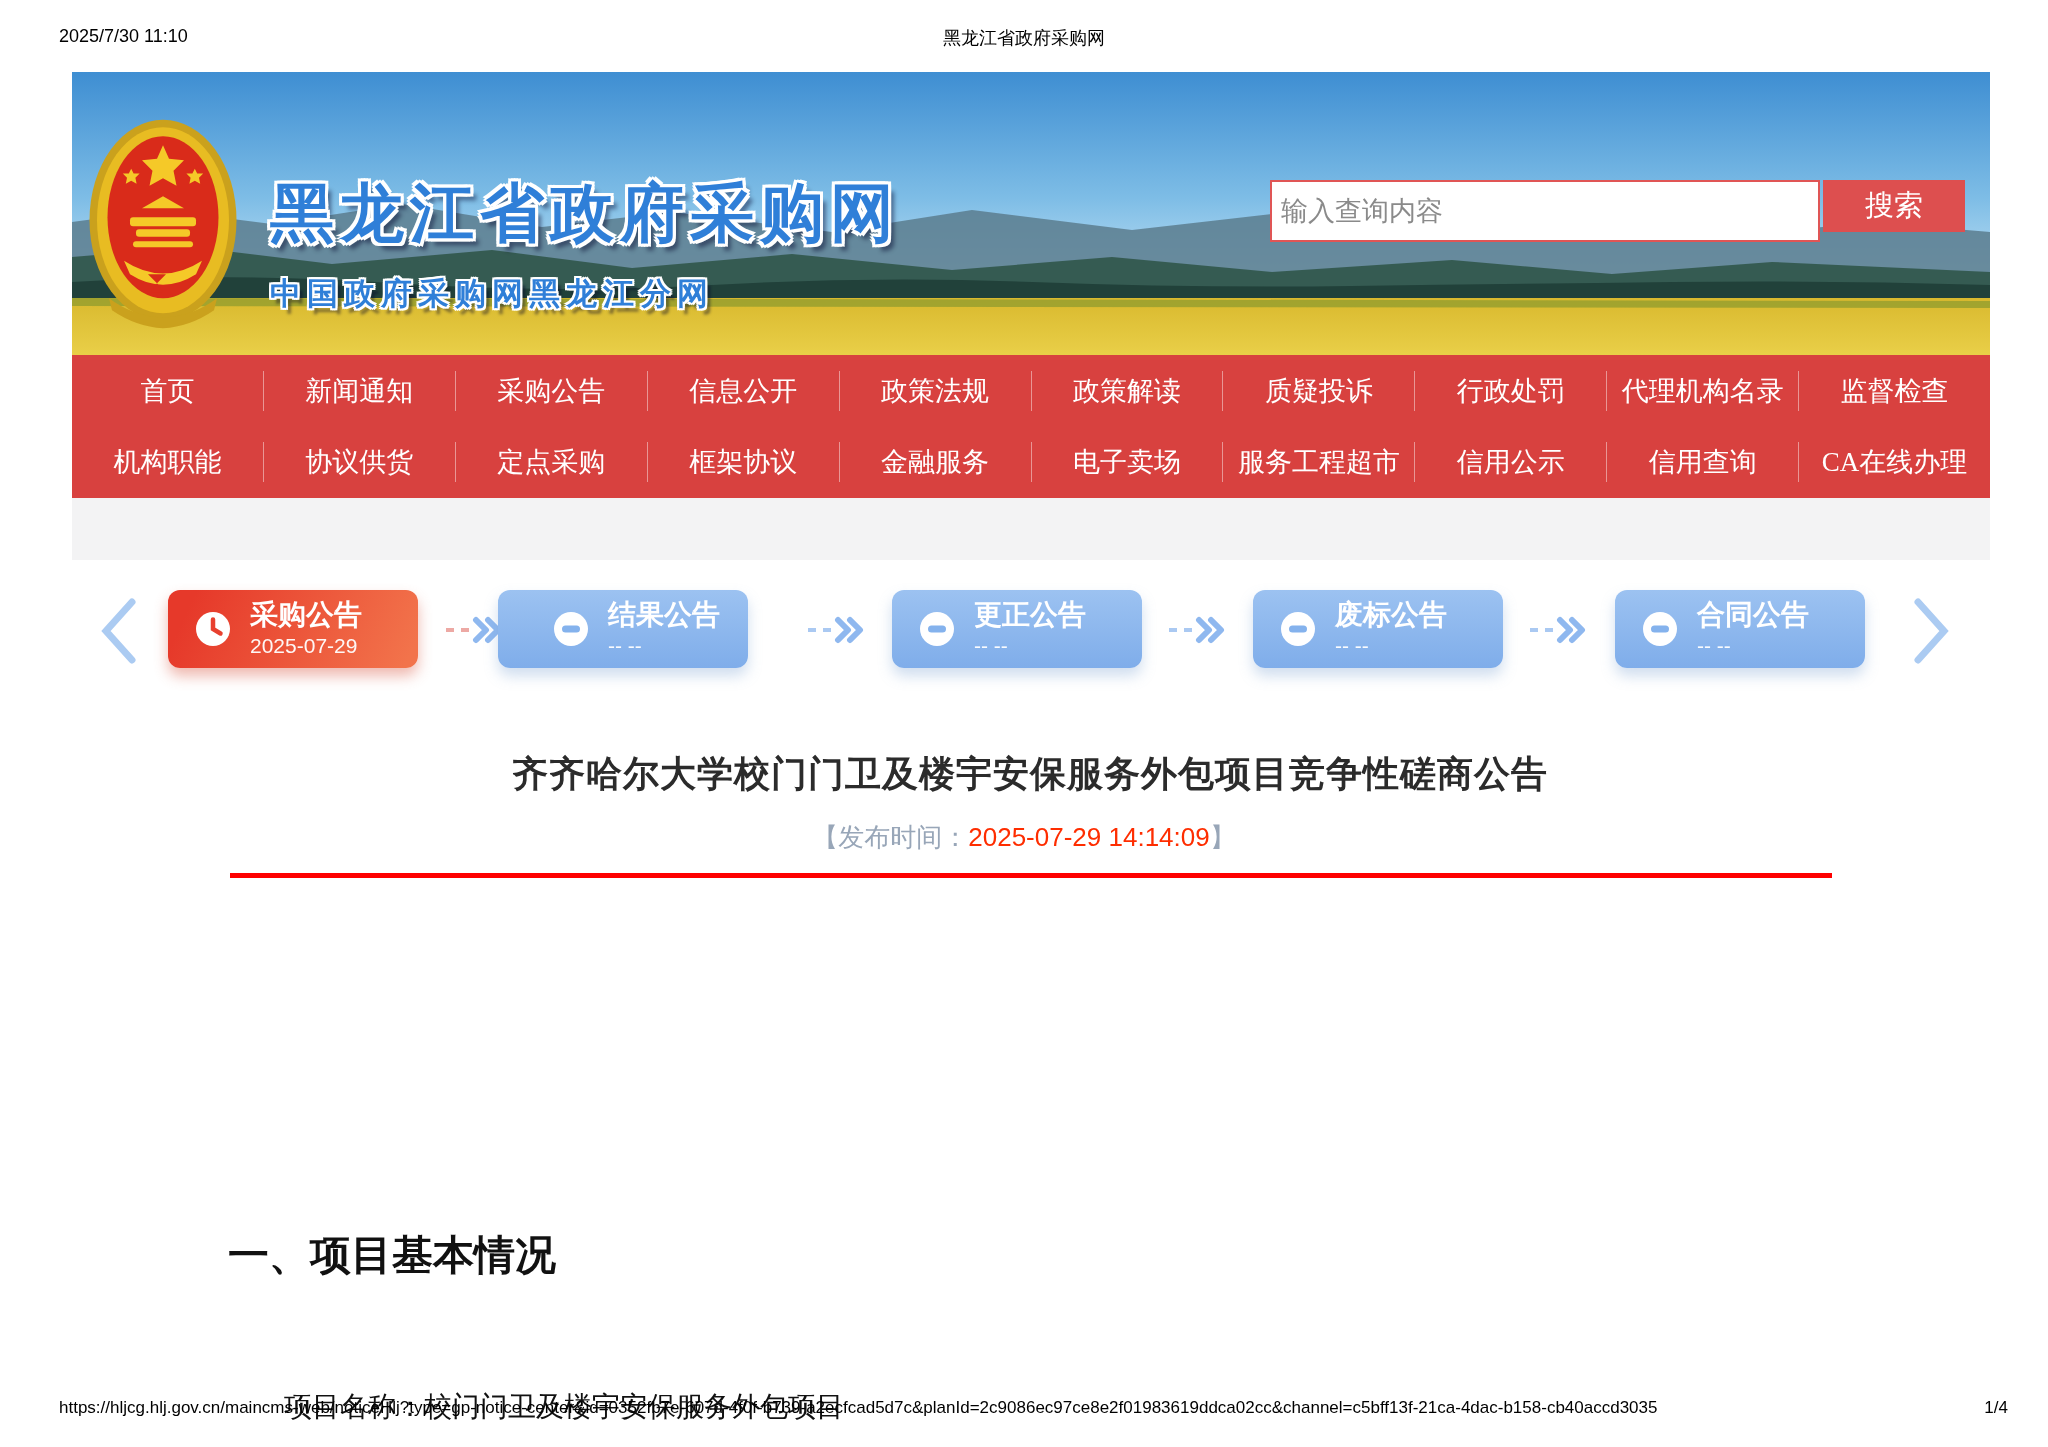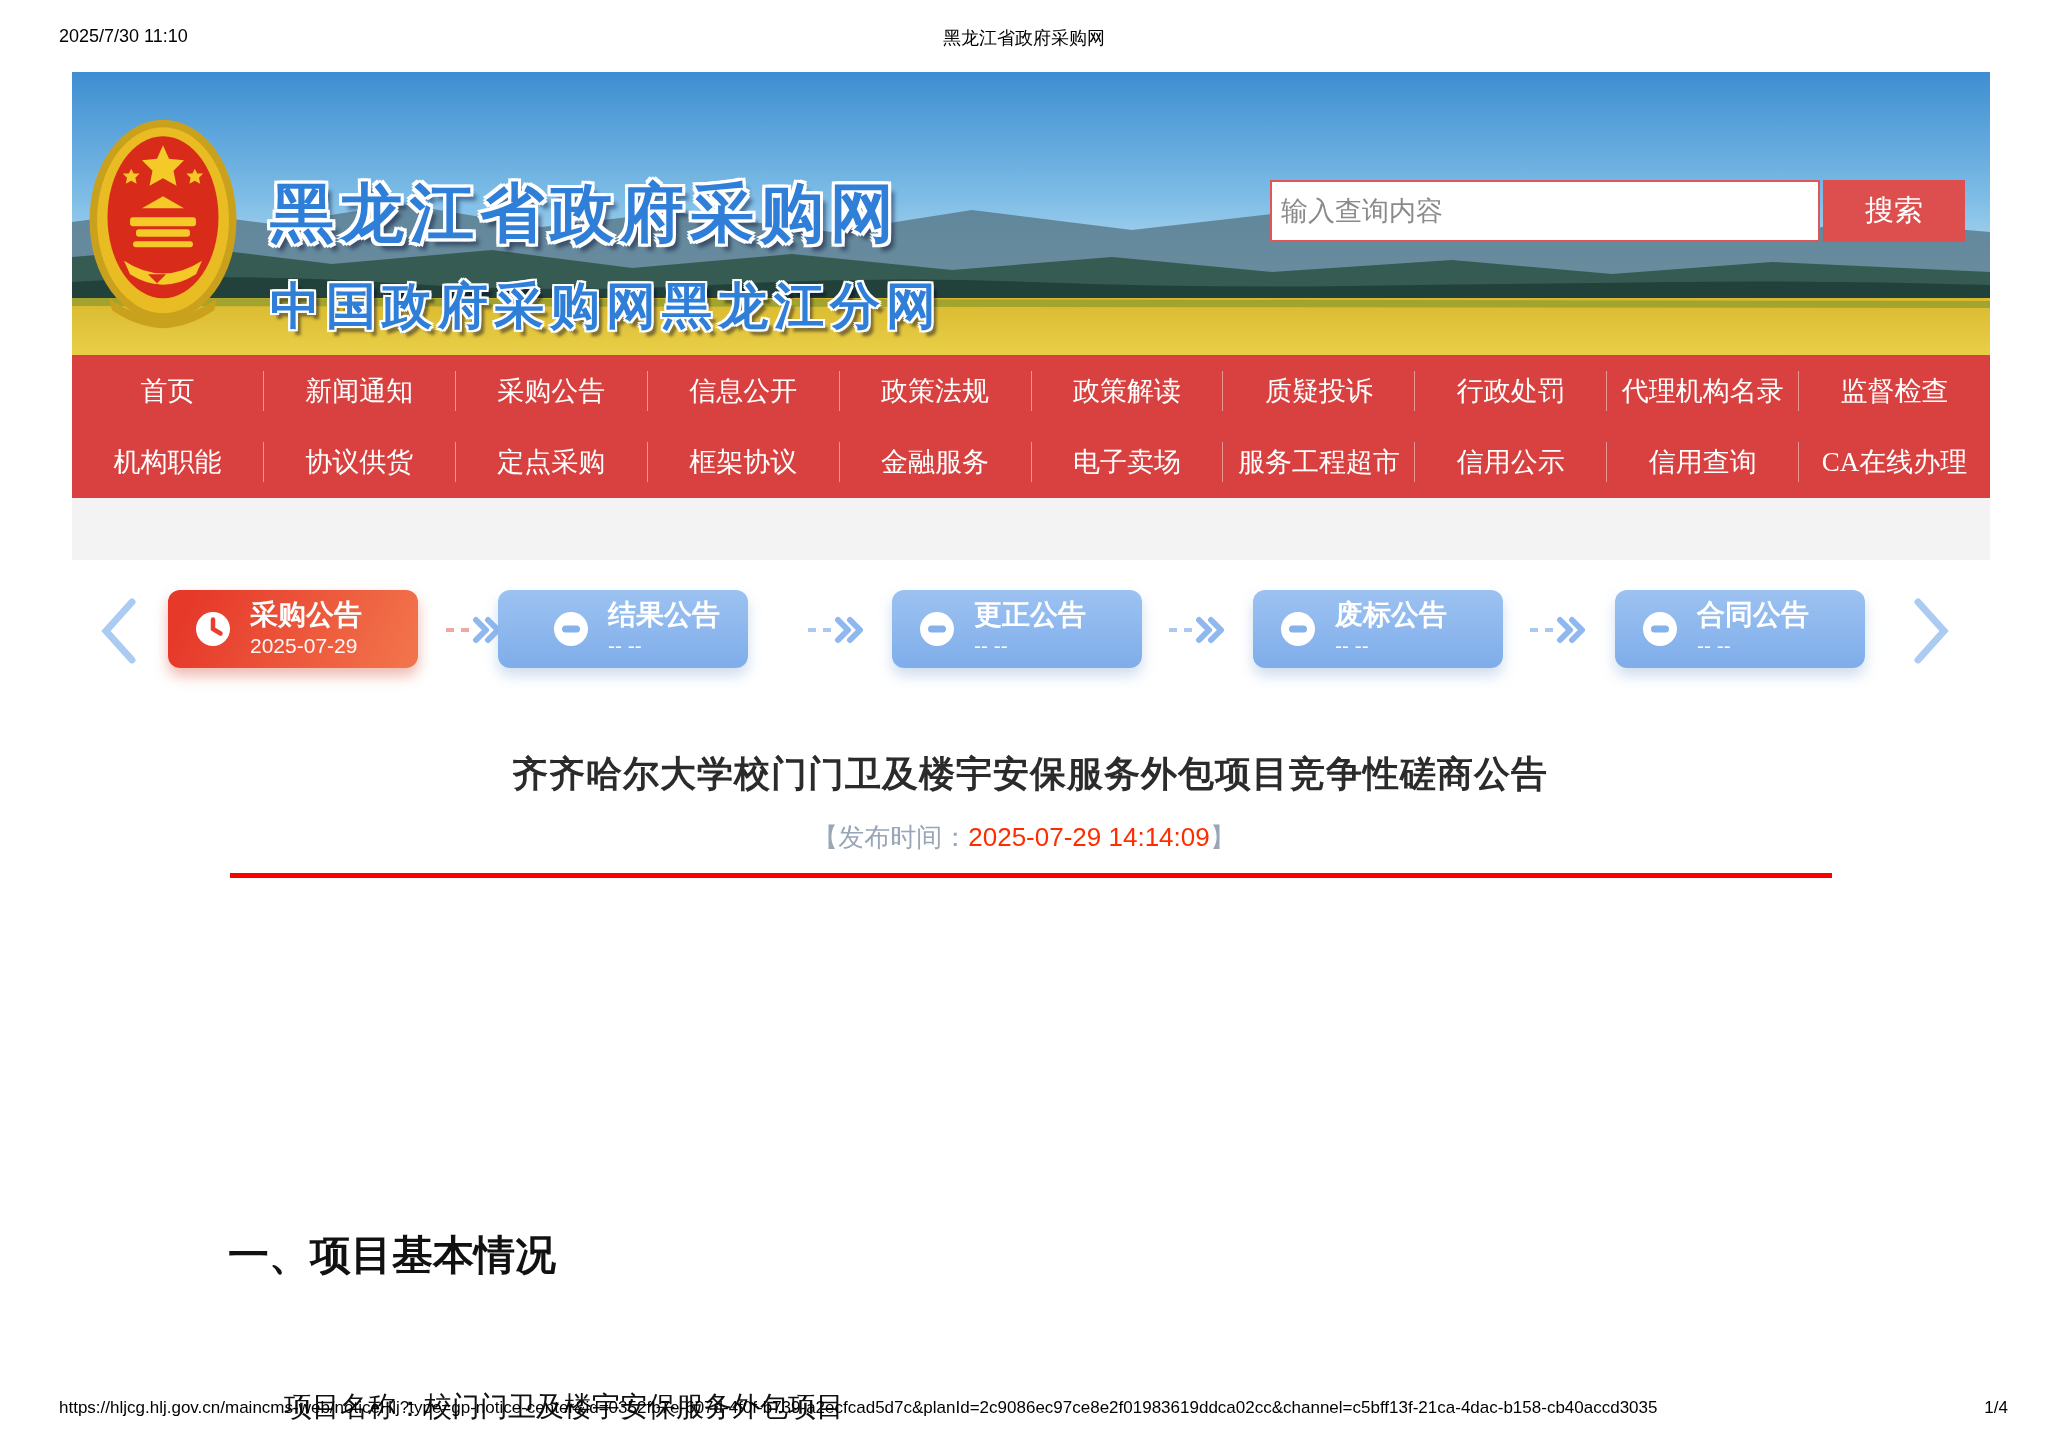--- a/index.html
+++ b/index.html
@@ -13,28 +13,28 @@
   .print-page-num{position:absolute;right:40px;top:1398px;font-size:17px;color:#000;}
 
   
   .banner{position:absolute;left:72px;top:72px;width:1918px;height:283px;overflow:hidden;}
   .banner-scene{position:absolute;left:0;top:0;width:100%;height:100%;}
   .emblem{position:absolute;left:16px;top:46px;width:150px;height:212px;}
   .banner-titles{position:absolute;left:198px;top:98px;}
   .site-title{font-size:64px;font-weight:700;color:#2f7fd8;letter-spacing:6px;
     text-shadow:-3px -3px 0 #fff,3px -3px 0 #fff,-3px 3px 0 #fff,3px 3px 0 #fff,
                 0 -3px 0 #fff,0 3px 0 #fff,-3px 0 0 #fff,3px 0 0 #fff,6px 7px 4px rgba(0,0,40,.45);}
-  .site-subtitle{margin-top:16px;font-size:50px;font-weight:700;color:#2f7fd8;letter-spacing:6px;
+  .site-subtitle{margin-top:16px;font-size:31px;font-weight:700;color:#2f7fd8;letter-spacing:6px;
     text-shadow:-2px -2px 0 #fff,2px -2px 0 #fff,-2px 2px 0 #fff,2px 2px 0 #fff,
                 0 -2px 0 #fff,0 2px 0 #fff,-2px 0 0 #fff,2px 0 0 #fff,5px 6px 3px rgba(0,0,40,.45);}
   .search{position:absolute;left:1198px;top:108px;display:flex;}
   .search input{width:528px;height:58px;border:2px solid #e05555;background:#fff;outline:none;
     padding:0 9px;font-size:27px;color:#333;font-family:"Liberation Sans",sans-serif;}
   .search input::placeholder{color:#8a8a8a;}
-  .search button{width:142px;height:62px;margin-left:3px;border:none;background:#dd4f4f;color:#fff;
+  .search button{width:142px;height:52px;margin-left:3px;border:none;background:#dd4f4f;color:#fff;
     font-size:29px;cursor:pointer;font-family:"Liberation Sans",sans-serif;}
 
   
   .nav{position:absolute;left:72px;top:355px;width:1918px;height:143px;background:#d8413f;}
   .nav-row{display:flex;height:71px;align-items:center;font-family:Liberation Serif, serif;}
   .nav-cell{flex:1;display:flex;justify-content:center;align-items:center;height:40px;}
   .nav-cell + .nav-cell{border-left:1px solid rgba(255,255,255,.45);}
   .nav-cell a{color:#fff;font-size:27px;text-decoration:none;white-space:nowrap;cursor:pointer;}
 
   .gray-band{position:absolute;left:72px;top:498px;width:1918px;height:62px;background:#f3f3f4;}

